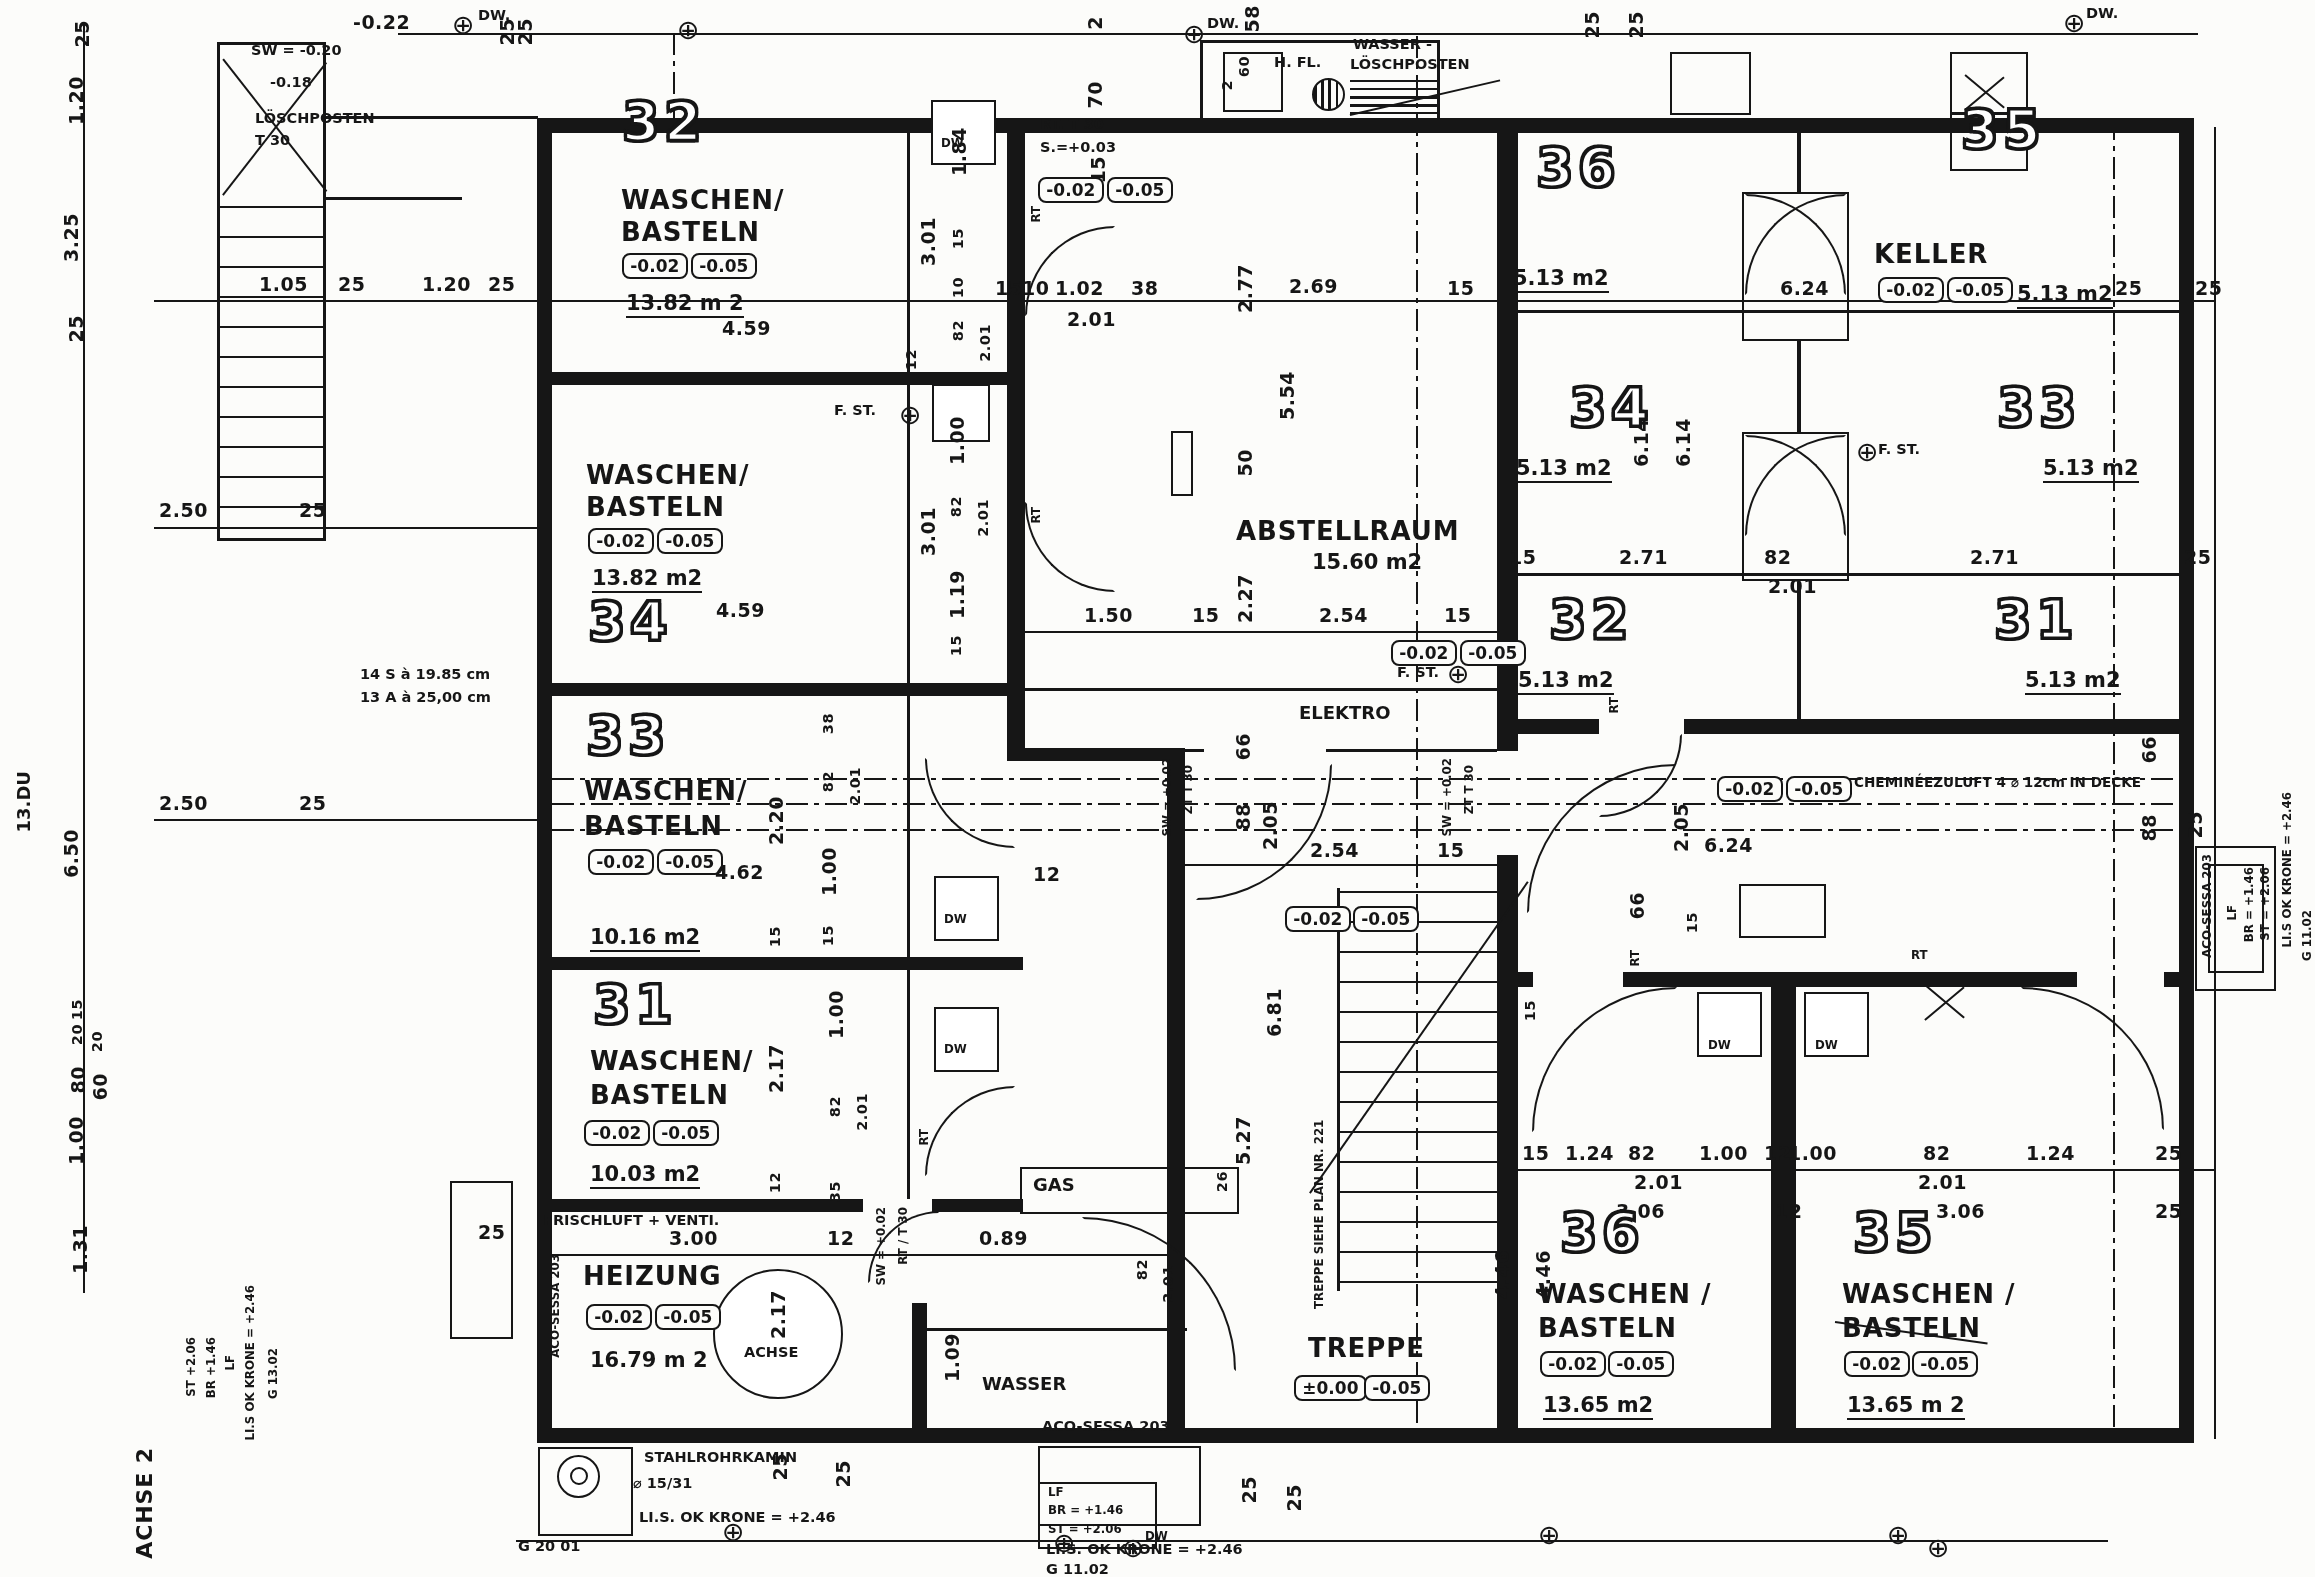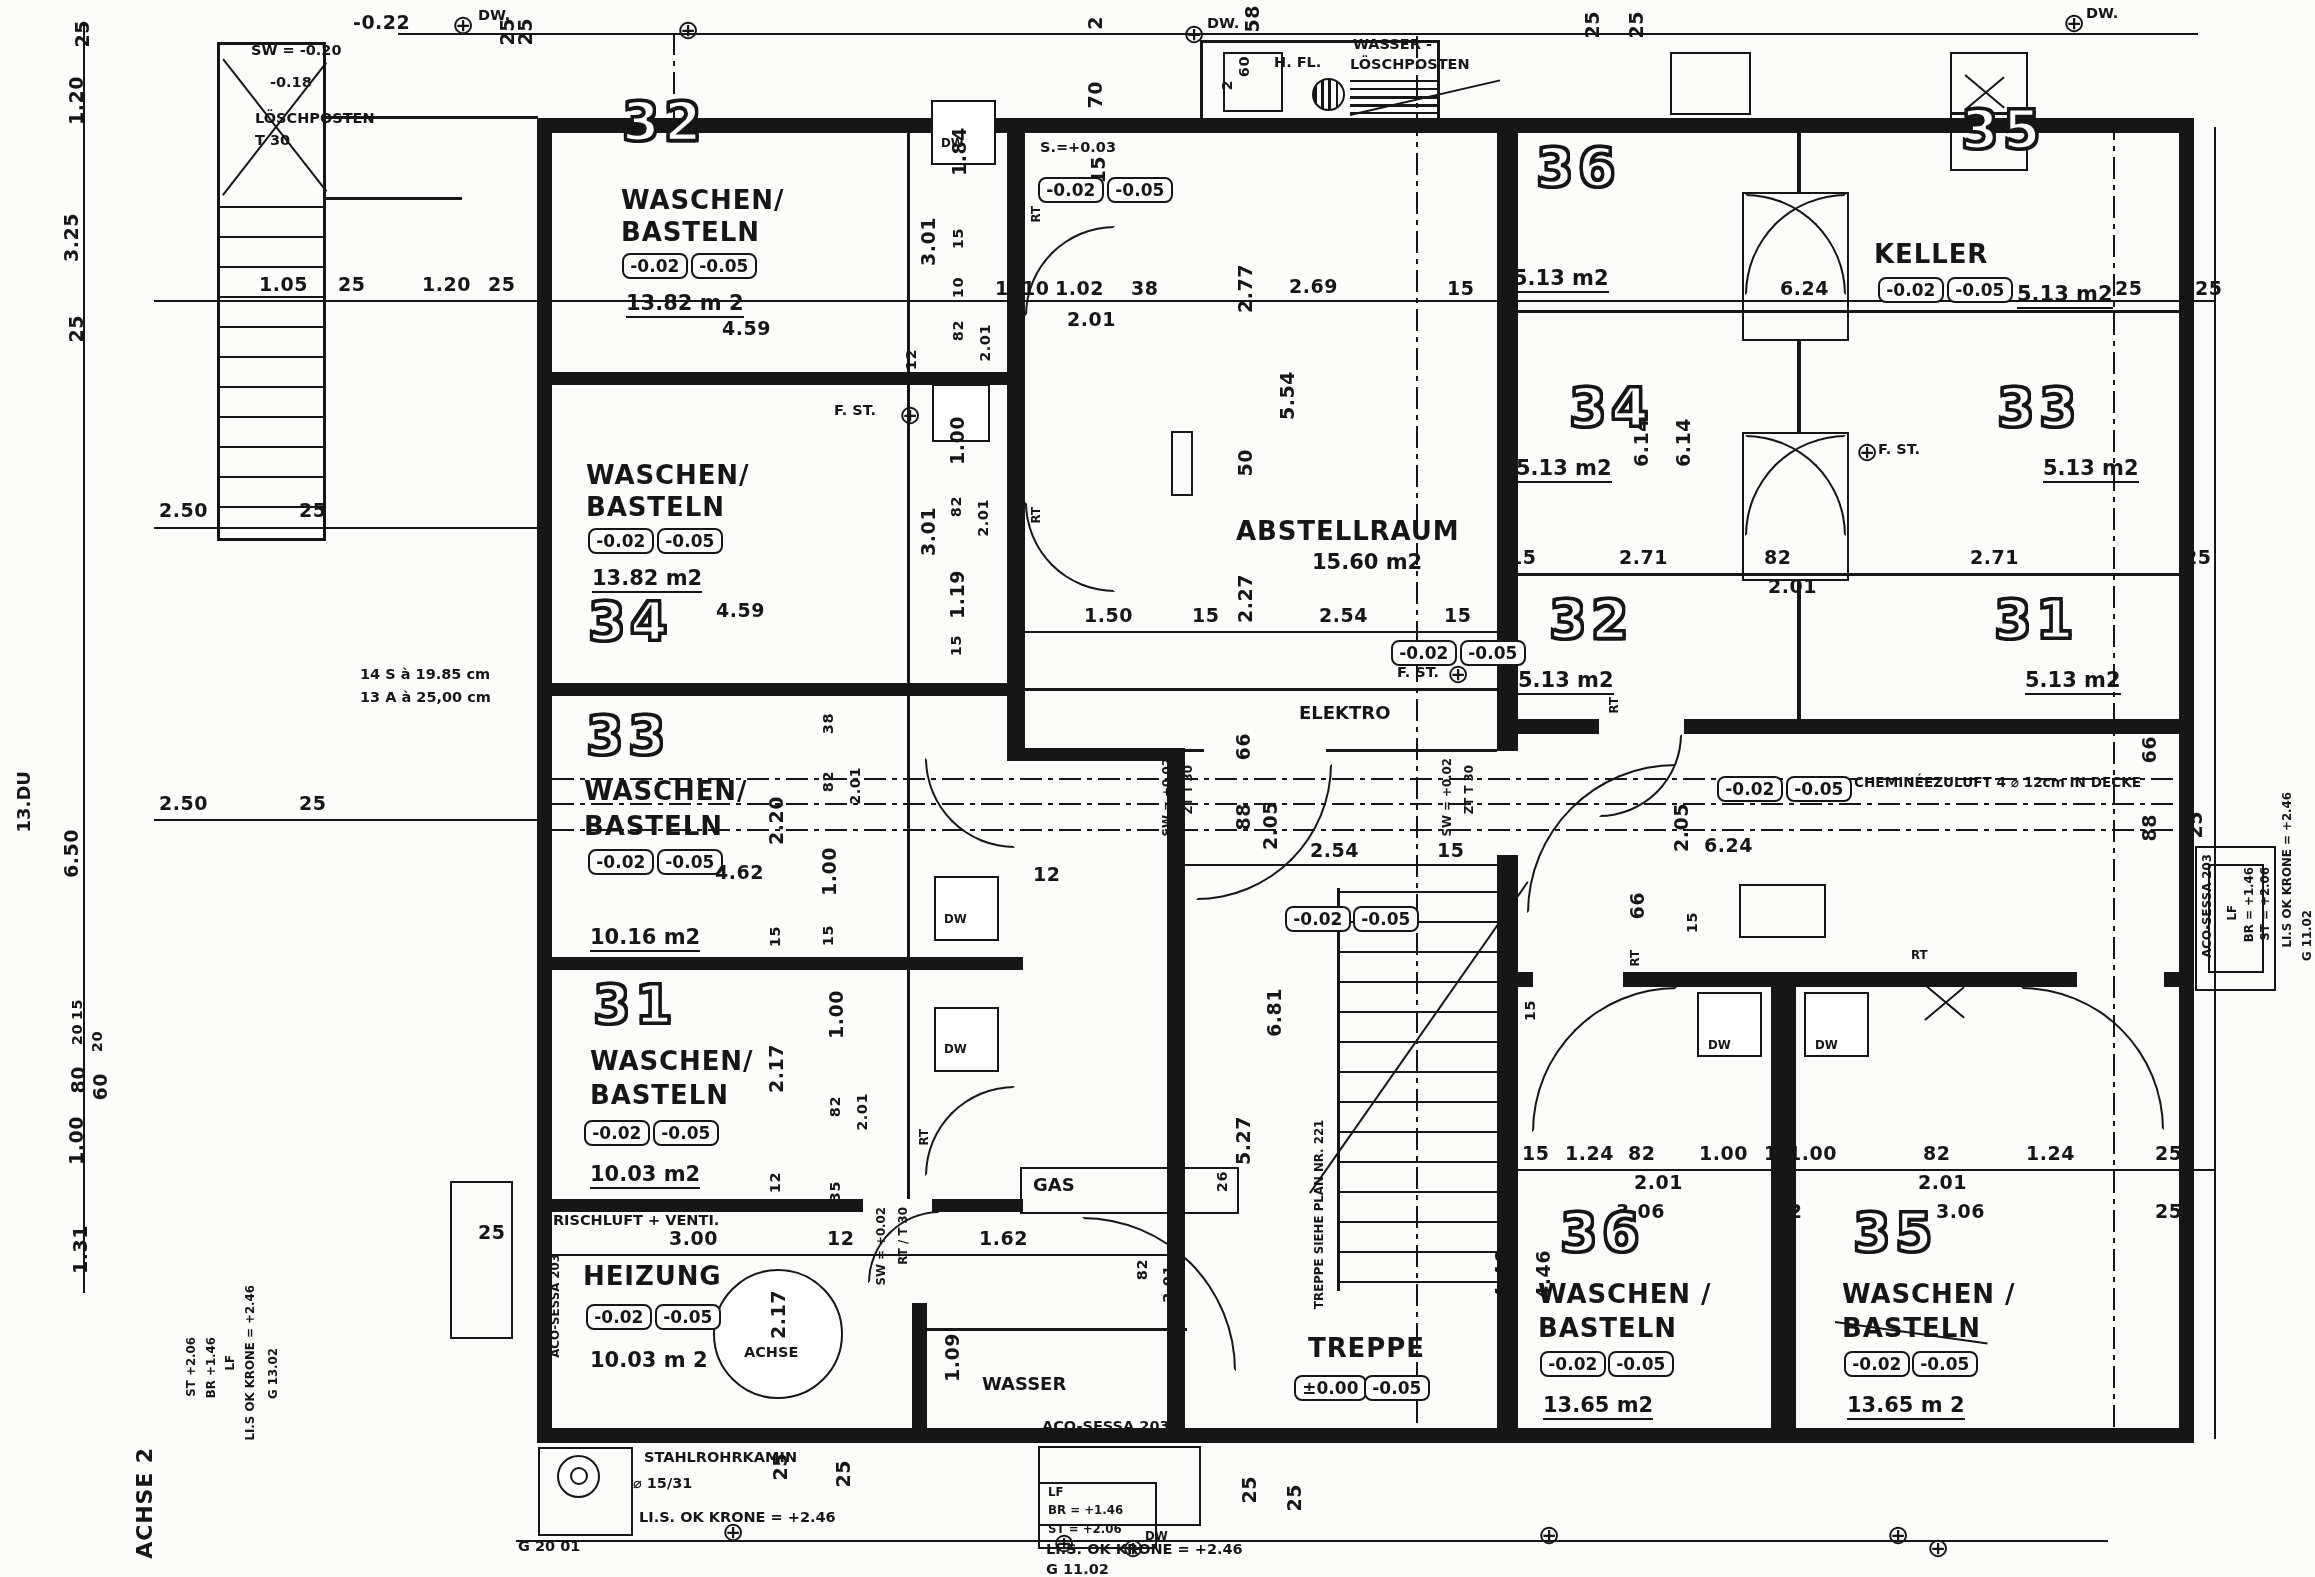--- a/index.html
+++ b/index.html
@@ -306,25 +306,25 @@
   <span class="dim v" style="left:825px;top:990px">1.00</span>
   <span class="dim v sm" style="left:827px;top:1096px">82</span>
   <span class="dim v sm" style="left:854px;top:1093px">2.01</span>
   <span class="dim v sm" style="left:827px;top:1181px">35</span>
   <span class="note n13" style="left:944px;top:1042px">DW</span>
   <span class="note n13 v" style="left:917px;top:1129px">RT</span>
 
   <span class="note" style="left:543px;top:1212px">FRISCHLUFT + VENTI.</span>
   <span class="dim" style="left:669px;top:1227px">3.00</span>
   <span class="dim" style="left:827px;top:1227px">12</span>
-  <span class="dim" style="left:979px;top:1227px">1.62</span>
+  <span class="dim" style="left:979px;top:1227px">0.89</span>
   <span class="rname" style="left:583px;top:1261px">HEIZUNG</span>
   <span class="badge" style="left:586px;top:1304px">-0.02</span>
   <span class="badge" style="left:655px;top:1304px">-0.05</span>
-  <span class="areap" style="left:590px;top:1348px">10.03 m 2</span>
+  <span class="areap" style="left:590px;top:1348px">16.79 m 2</span>
   <span class="dim v" style="left:767px;top:1290px">2.17</span>
   <span class="dim v" style="left:941px;top:1333px">1.09</span>
   <span class="note" style="left:744px;top:1344px">ACHSE</span>
   <span class="n20 note" style="left:982px;top:1373px">WASSER</span>
   <span class="n20 note" style="left:1033px;top:1174px">GAS</span>
   <span class="dim v sm" style="left:1214px;top:1171px">26</span>
   <span class="note n13 v" style="left:874px;top:1207px">SW = +0.02</span>
   <span class="note n13 v" style="left:896px;top:1207px">RT / T 30</span>
   <span class="dim v sm" style="left:1134px;top:1259px">82</span>
   <span class="dim v sm" style="left:1160px;top:1265px">2.01</span>

